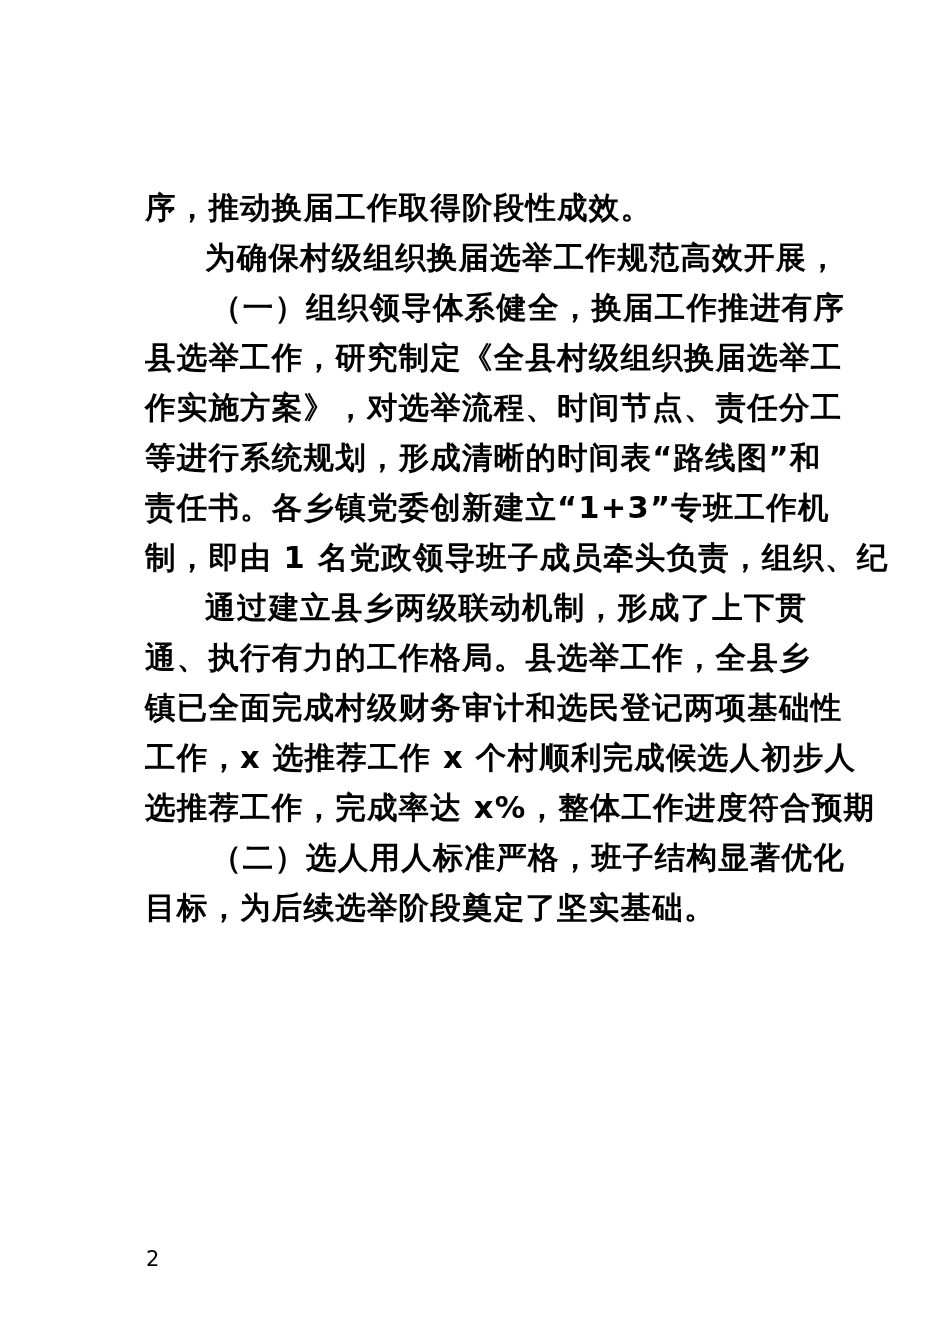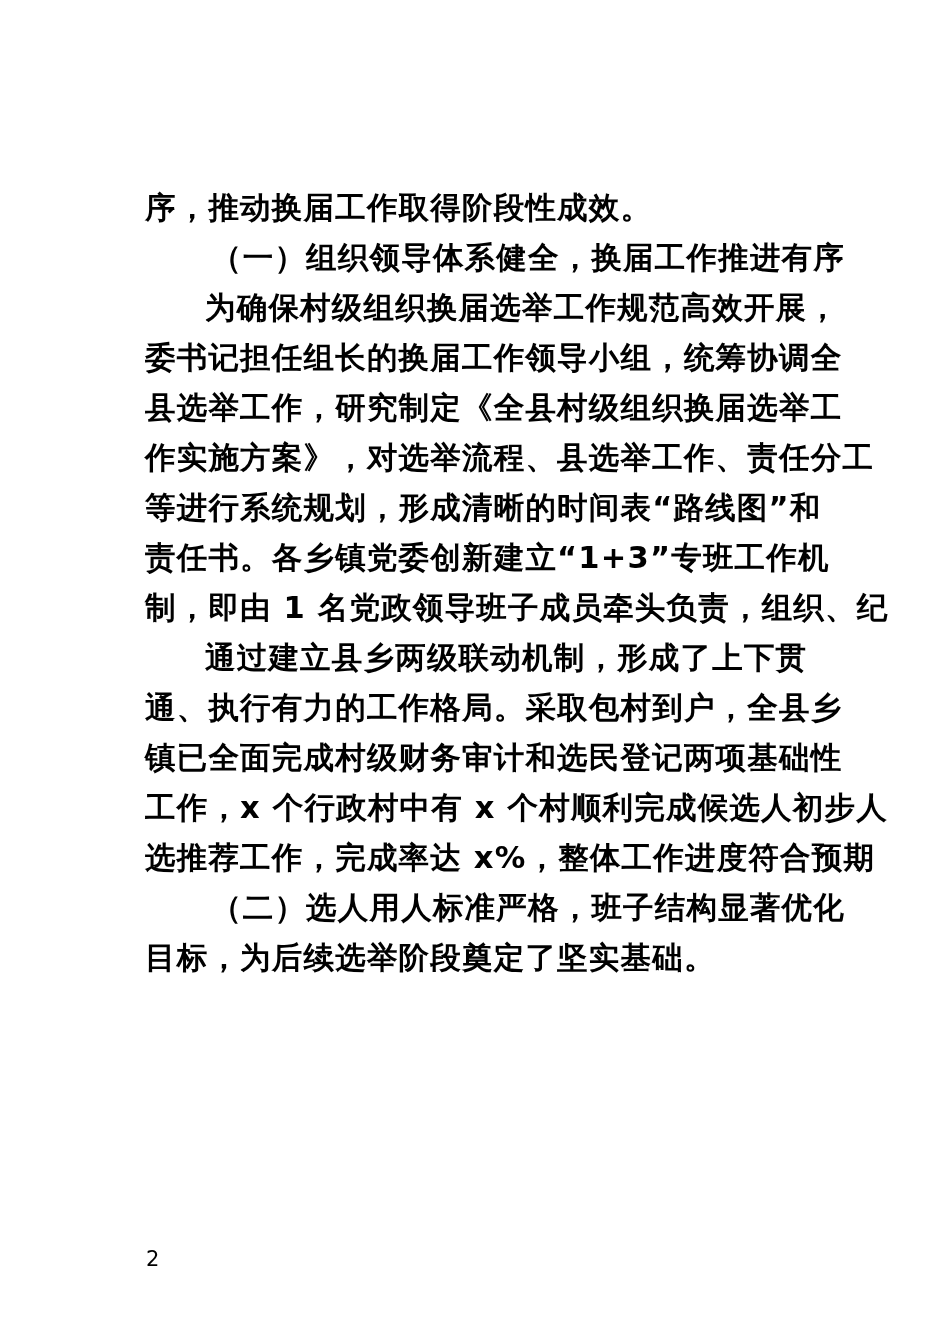--- a/index.html
+++ b/index.html
@@ -18,30 +18,29 @@
     position: absolute; left: 146px; top: 1247px;
     font-family: "DejaVu Sans", sans-serif; font-size: 21px; color: #000;
   }
 </style>
 </head>
 <body>
 
 <div class="page">
   <div class="content">
     <div class="line">序，推动换届工作取得阶段性成效。</div>
+    <div class="line indent">为确保村级组织换届选举工作规范高效开展，</div>
     <div class="line heading">（一）组织领导体系健全，换届工作推进有序</div>
-    <div class="line indent">为确保村级组织换届选举工作规范高效开展，</div>
-    <div class="line">委书记担任组长的换届工作领导小组，统筹协调全</div>
     <div class="line">县选举工作，研究制定《全县村级组织换届选举工</div>
-    <div class="line">作实施方案》，对选举流程、县选举工作、责任分工</div>
+    <div class="line">作实施方案》，对选举流程、时间节点、责任分工</div>
     <div class="line">等进行系统规划，形成清晰的时间表“路线图”和</div>
     <div class="line">责任书。各乡镇党委创新建立“1+3”专班工作机</div>
     <div class="line">制，即由 1 名党政领导班子成员牵头负责，组织、纪</div>
     <div class="line indent">通过建立县乡两级联动机制，形成了上下贯</div>
-    <div class="line">通、执行有力的工作格局。采取包村到户，全县乡</div>
+    <div class="line">通、执行有力的工作格局。县选举工作，全县乡</div>
     <div class="line">镇已全面完成村级财务审计和选民登记两项基础性</div>
-    <div class="line">工作，x 个行政村中有 x 个村顺利完成候选人初步人</div>
+    <div class="line">工作，x 选推荐工作 x 个村顺利完成候选人初步人</div>
     <div class="line">选推荐工作，完成率达 x%，整体工作进度符合预期</div>
     <div class="line heading">（二）选人用人标准严格，班子结构显著优化</div>
     <div class="line">目标，为后续选举阶段奠定了坚实基础。</div>
   </div>
   <div class="page-number">2</div>
 </div>
 
 </body></html>

